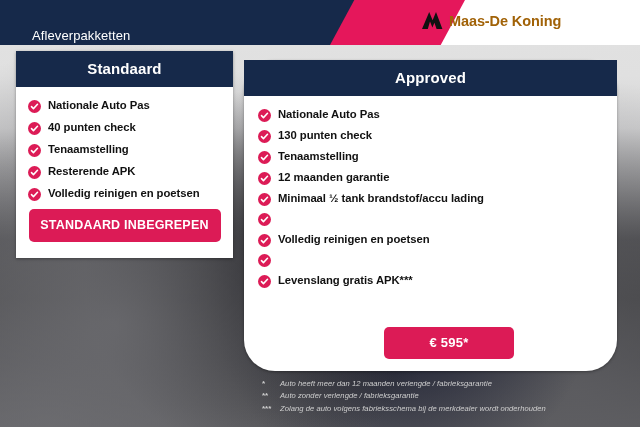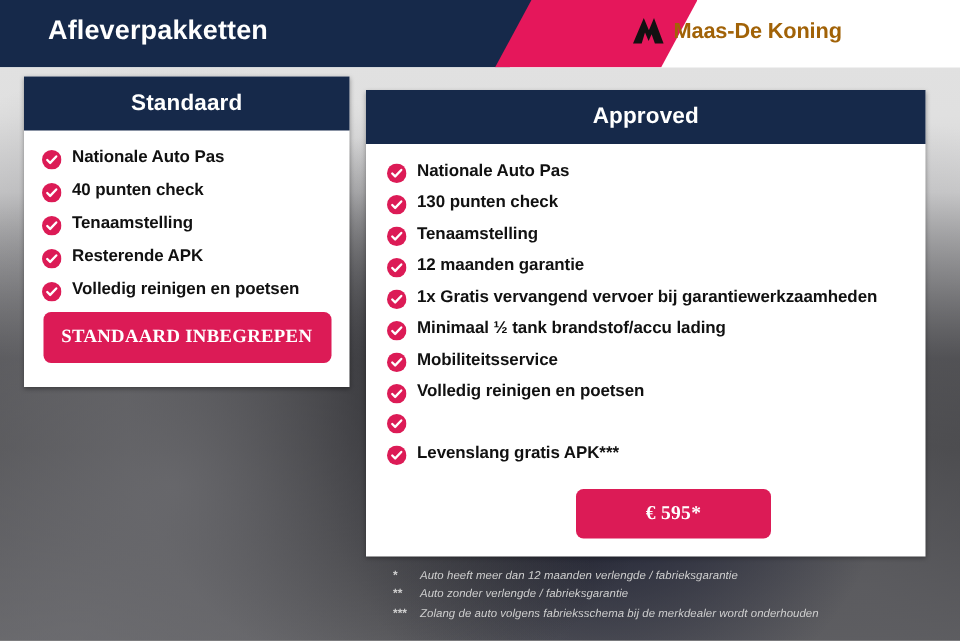--- a/index.html
+++ b/index.html
@@ -61,25 +61,25 @@
   #header-pink {
     position: absolute;
     top: 0; left: 330px;
     width: 135px;
     height: 45px;
     background: #e5175b;
     clip-path: polygon(18% 0, 100% 0, 82% 100%, 0 100%);
   }
   #header-title {
     position: absolute;
-    top: 10px;
+    top: 28px;
     left: 32px;
     color: #ffffff;
-    font-size: 18px;
-    font-weight: bold;
+    font-size: 13px;
+    font-weight: normal;
     letter-spacing: 0.1px;
   }
   #brand {
     position: absolute;
     top: 11px;
     left: 421px;
     display: flex;
     align-items: center;
     gap: 6px;
   }
@@ -92,21 +92,21 @@
     white-space: nowrap;
   }
 
   
   .card {
     position: absolute;
     background: #ffffff;
     box-shadow: 0 1px 3px rgba(0,0,0,0.35);
   }
   #card-standard { top: 51px; left: 16px; width: 217px; height: 207px; }
-  #card-approved { top: 60px; left: 244px; width: 373px; height: 311px; }
+  #card-approved { top: 60px; left: 244px; width: 373px; height: 311px; border-radius: 31px; }
 
   .card-header {
     background: #16294a;
     color: #ffffff;
     text-align: center;
     font-size: 15px;
     font-weight: bold;
     padding: 9px 4px 10px;
     letter-spacing: 0.1px;
   }
@@ -139,21 +139,21 @@
     letter-spacing: -0.05px;
   }
 
   
   .pink-btn {
     display: inline-block;
     background: #dc1b56;
     color: #ffffff;
     border: none;
     border-radius: 5px;
-    font-family: Liberation Serif, serif;
+    font-family: Liberation Sans, sans-serif;
     font-weight: bold;
     text-align: center;
     cursor: pointer;
   }
 
   #standard-btn-wrap {
     position: absolute;
     left: 0; right: 0;
     bottom: 16px;
     text-align: center;
@@ -303,35 +303,27 @@
             <circle cx="8" cy="8" r="8" fill="#dc1b56"></circle>
             <path d="M4.3 8.2 L6.7 10.6 L11.7 5.3" stroke="#ffffff" stroke-width="1.9" fill="none" stroke-linecap="round" stroke-linejoin="round"></path>
           </svg>
         <span class="feature-text">12 maanden garantie</span>
       </li>
       <li class="feature-item">
         <svg class="check-icon" viewBox="0 0 16 16">
             <circle cx="8" cy="8" r="8" fill="#dc1b56"></circle>
             <path d="M4.3 8.2 L6.7 10.6 L11.7 5.3" stroke="#ffffff" stroke-width="1.9" fill="none" stroke-linecap="round" stroke-linejoin="round"></path>
           </svg>
-        <span class="feature-text">1x Gratis vervangend vervoer bij garantiewerkzaamheden</span>
-      </li>
-      <li class="feature-item">
-        <svg class="check-icon" viewBox="0 0 16 16">
-            <circle cx="8" cy="8" r="8" fill="#dc1b56"></circle>
-            <path d="M4.3 8.2 L6.7 10.6 L11.7 5.3" stroke="#ffffff" stroke-width="1.9" fill="none" stroke-linecap="round" stroke-linejoin="round"></path>
-          </svg>
         <span class="feature-text">Minimaal ½ tank brandstof/accu lading</span>
       </li>
       <li class="feature-item">
         <svg class="check-icon" viewBox="0 0 16 16">
             <circle cx="8" cy="8" r="8" fill="#dc1b56"></circle>
             <path d="M4.3 8.2 L6.7 10.6 L11.7 5.3" stroke="#ffffff" stroke-width="1.9" fill="none" stroke-linecap="round" stroke-linejoin="round"></path>
           </svg>
-        <span class="feature-text">Mobiliteitsservice</span>
       </li>
       <li class="feature-item">
         <svg class="check-icon" viewBox="0 0 16 16">
             <circle cx="8" cy="8" r="8" fill="#dc1b56"></circle>
             <path d="M4.3 8.2 L6.7 10.6 L11.7 5.3" stroke="#ffffff" stroke-width="1.9" fill="none" stroke-linecap="round" stroke-linejoin="round"></path>
           </svg>
         <span class="feature-text">Volledig reinigen en poetsen</span>
       </li>
       <li class="feature-item">
         <svg class="check-icon" viewBox="0 0 16 16">

